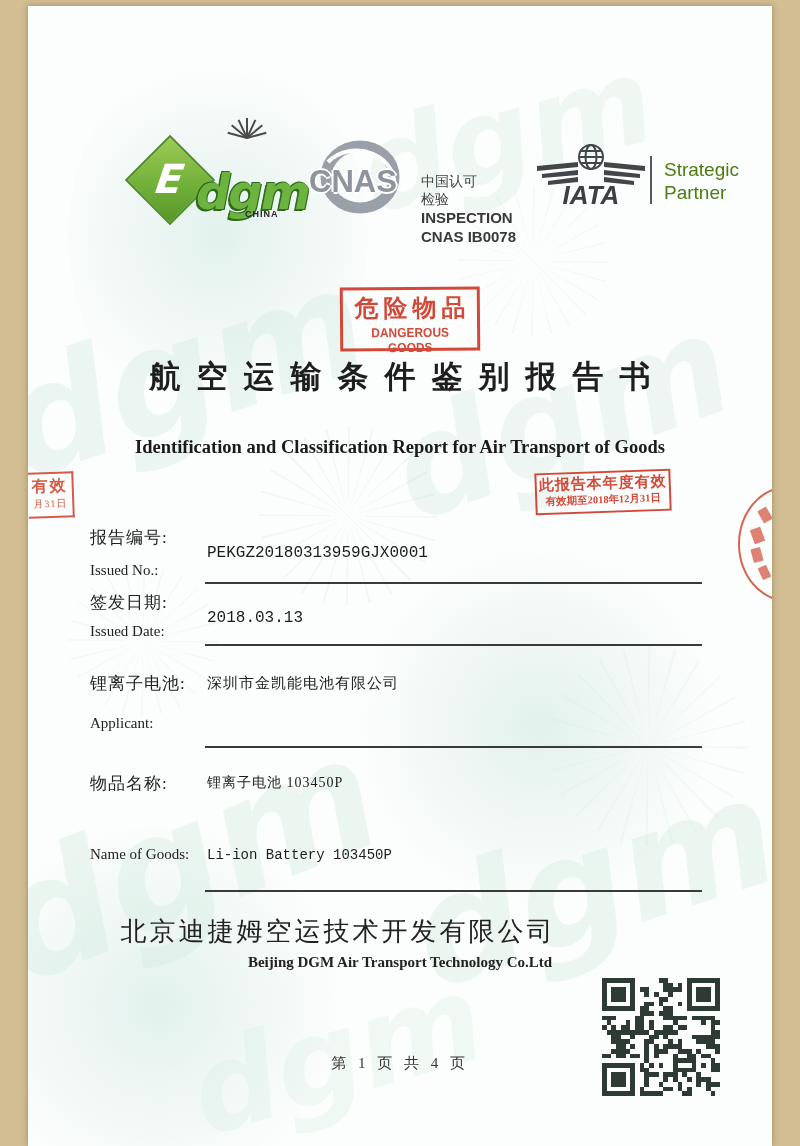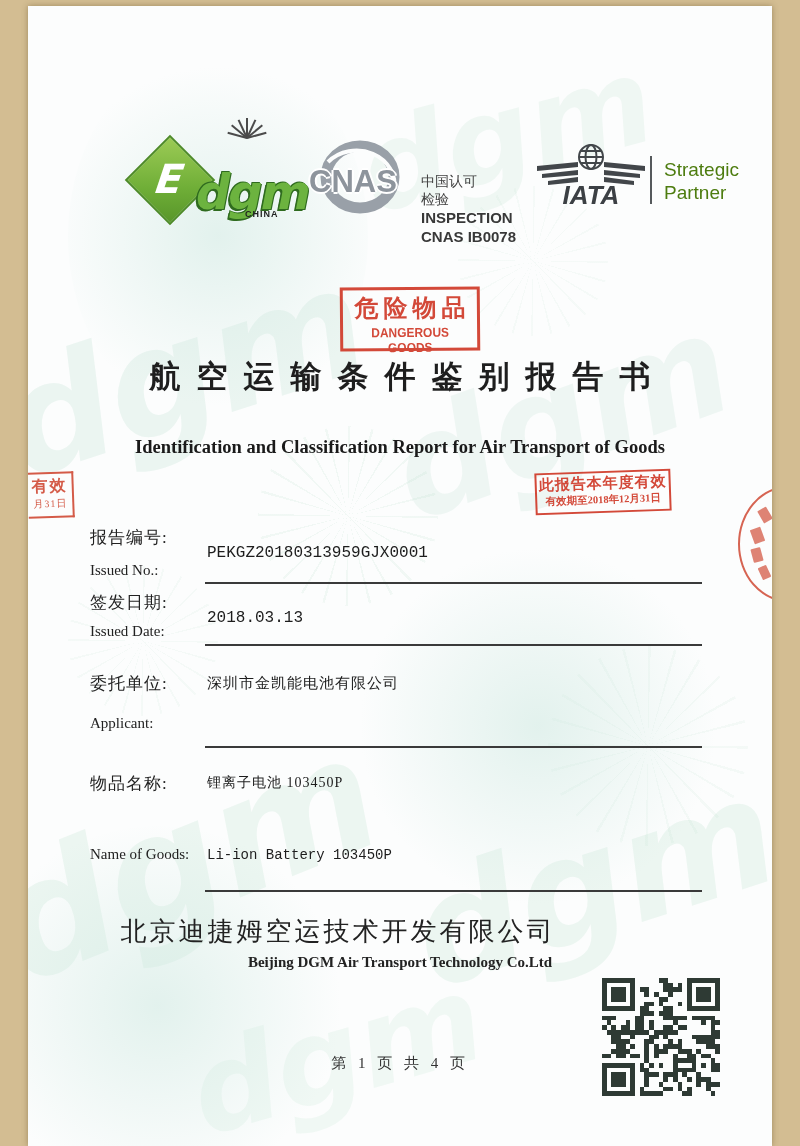--- a/index.html
+++ b/index.html
@@ -215,21 +215,21 @@
   <div class="lab-cn" style="top:520px;">报告编号:</div>
   <div class="val-mono" style="top:538px;">PEKGZ20180313959GJX0001</div>
   <div class="lab-en" style="top:556px;">Issued No.:</div>
   <div class="uline" style="top:576px;"></div>
 
   <div class="lab-cn" style="top:585px;">签发日期:</div>
   <div class="val-mono" style="top:603px;">2018.03.13</div>
   <div class="lab-en" style="top:617px;">Issued Date:</div>
   <div class="uline" style="top:638px;"></div>
 
-  <div class="lab-cn" style="top:666px;">委托单位:</div>
+  <div class="lab-cn" style="top:666px;">锂离子电池:</div>
   <div class="val-cn" style="top:668px;">深圳市金凯能电池有限公司</div>
   <div class="lab-en" style="top:709px;">Applicant:</div>
   <div class="uline" style="top:740px;"></div>
 
   <div class="lab-cn" style="top:766px;">物品名称:</div>
   <div class="val-cn" style="top:768px;font-size:14px;">锂离子电池 103450P</div>
   <div class="lab-en" style="top:840px;">Name of Goods:</div>
   <div class="val-mono" style="top:841px;font-size:14px;">Li-ion Battery 103450P</div>
   <div class="uline" style="top:884px;"></div>
 

